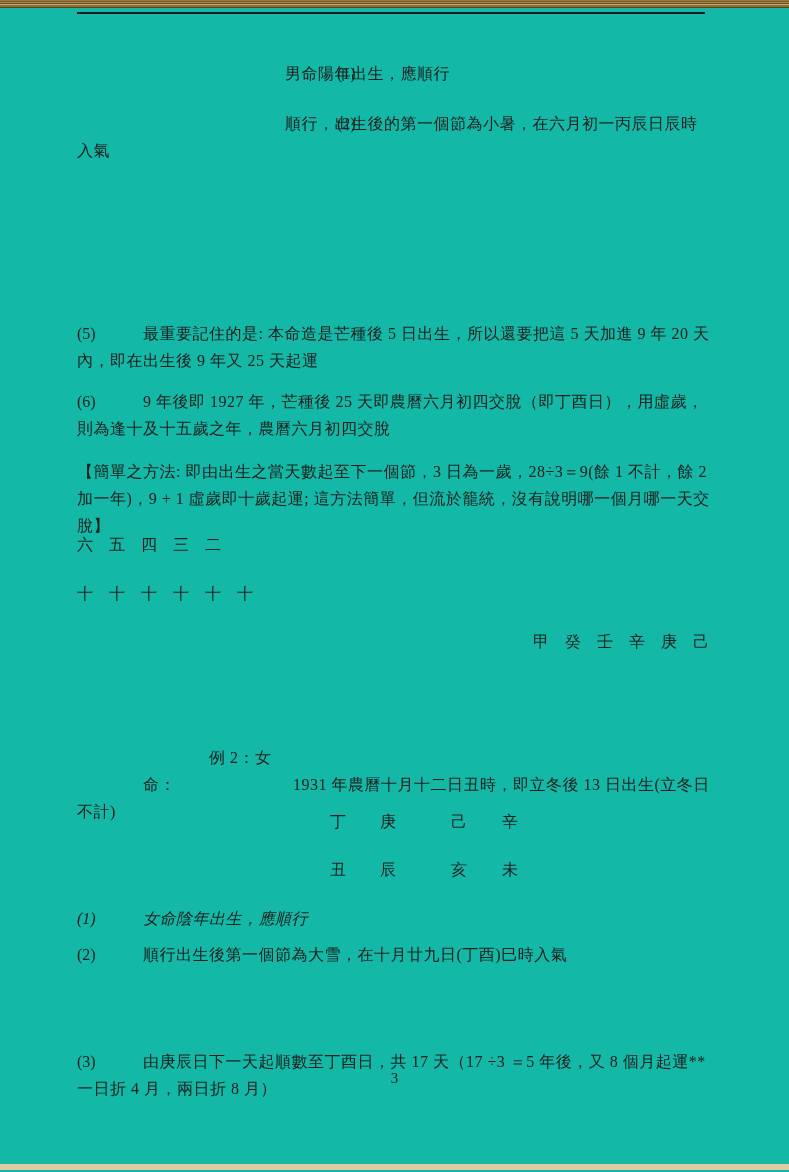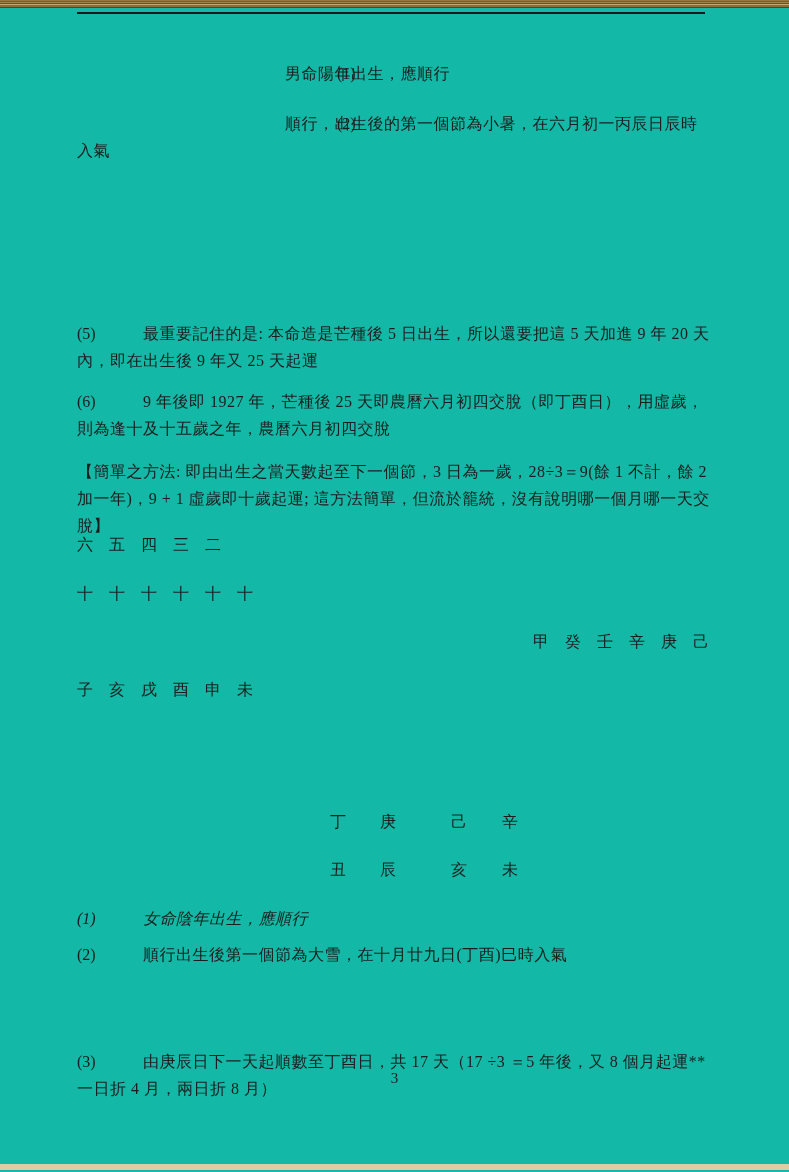--- a/index.html
+++ b/index.html
@@ -69,22 +69,24 @@
 
   <div class="para" style="top:388px;">
     <span class="num">(6)</span><span>9 年後即 1927 年，芒種後 25 天即農曆六月初四交脫（即丁酉日），用虛歲，則為逢十及十五歲之年，農曆六月初四交脫</span>
   </div>
 
   <div class="para" style="top:458px;">【簡單之方法: 即由出生之當天數起至下一個節，3 日為一歲，28÷3＝9(餘 1 不計，餘 2 加一年)，9 + 1 虛歲即十歲起運; 這方法簡單，但流於籠統，沒有說明哪一個月哪一天交脫】</div>
 
   <div class="para luck-row" style="top:531px;">六 五 四 三 二</div>
   <div class="para luck-row" style="top:580px;">十 十 十 十 十 十</div>
   <div class="para luck-row" style="top:628px;text-align:right;">甲 癸 壬 辛 庚 己</div>
-  <div class="para luck-row" style="top:676px;">子 亥 戌 酉 申 未</div>
 
+  <div class="para ex2head" style="top:744px;">
+    <span class="lbl">例 2：女命：</span><span>1931 年農曆十月十二日丑時，即立冬後 13 日出生(立冬日不計)</span>
+  </div>
 
   <div class="pillar-row" style="top:812px;">
     <span class="pc0">丁</span>
     <span class="pc1">庚</span>
     <span class="pc2">己</span>
     <span class="pc3">辛</span>
   </div>
   <div class="pillar-row" style="top:860px;">
     <span class="pc0">丑</span>
     <span class="pc1">辰</span>

